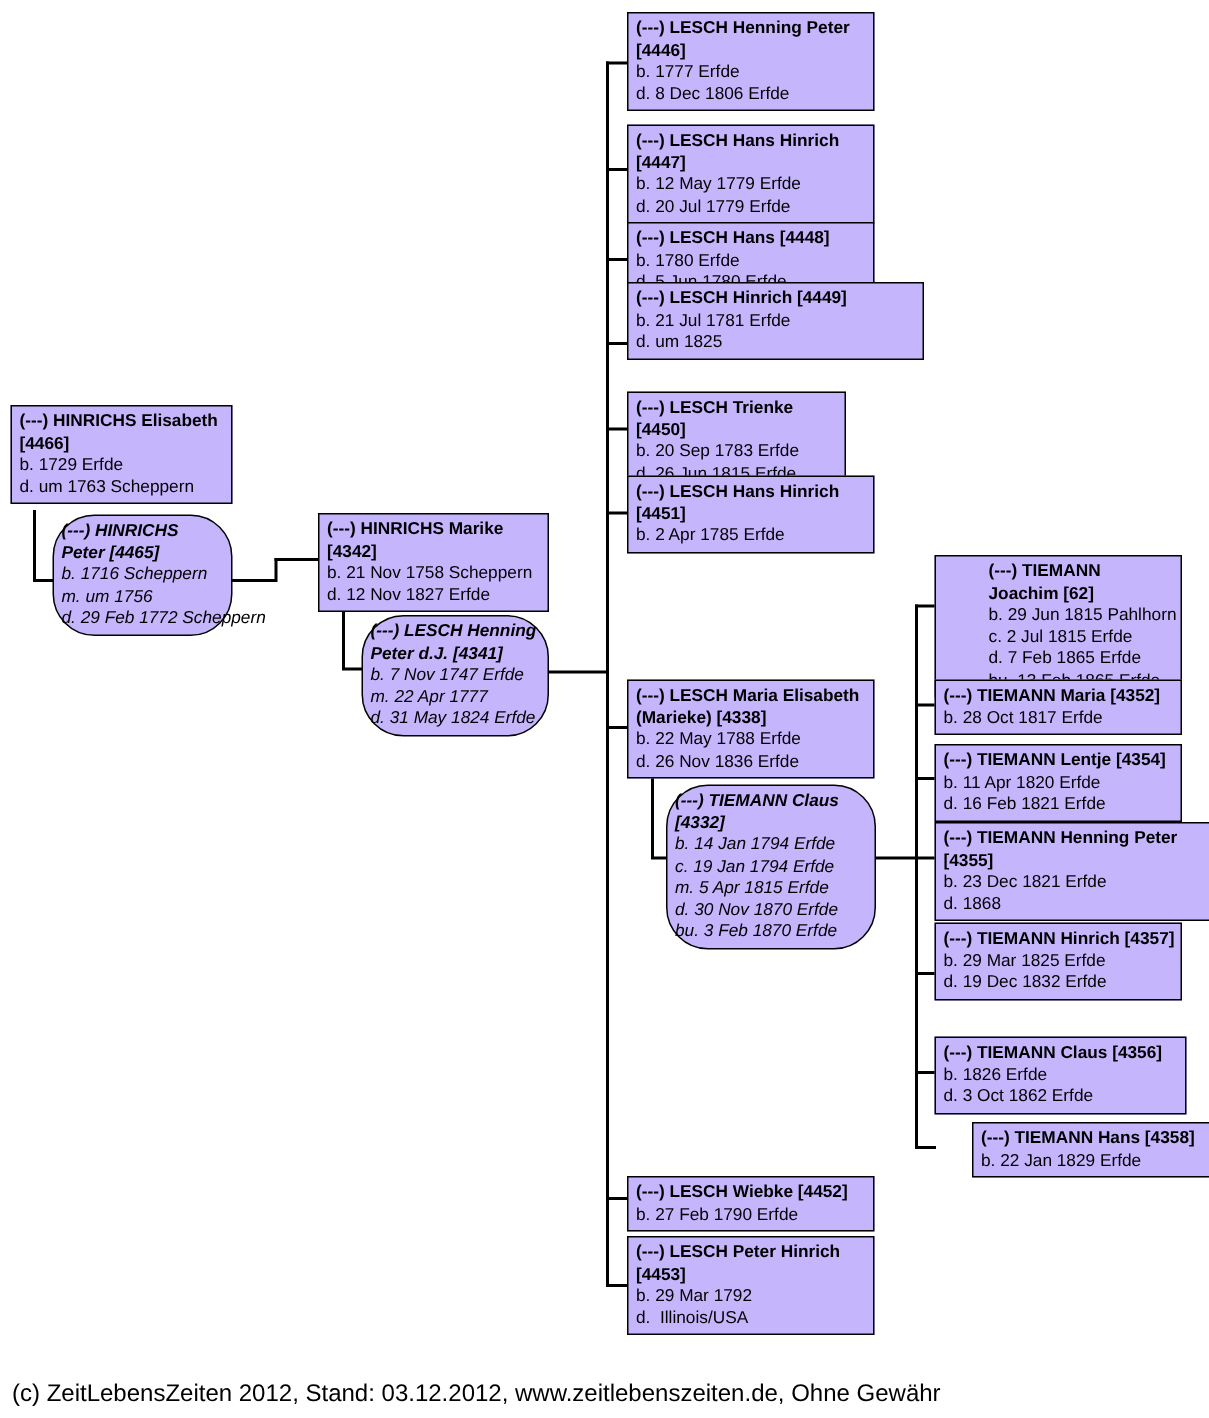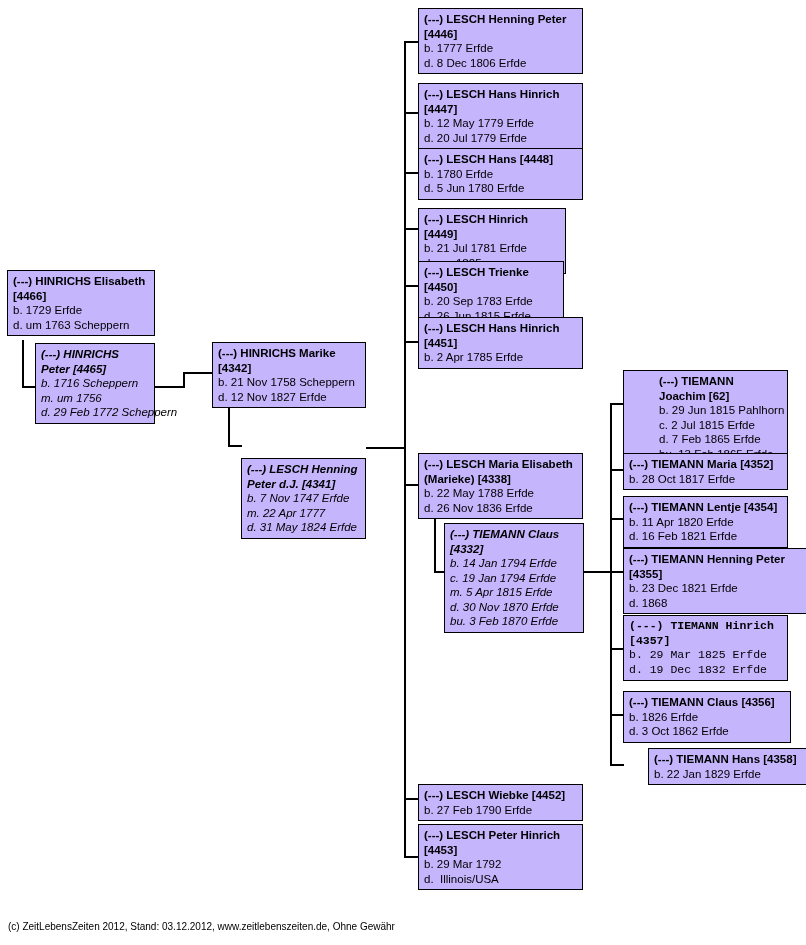--- a/index.html
+++ b/index.html
@@ -36,40 +36,41 @@
     font-weight: bold;
     display: block;
     white-space: pre-wrap;
   }
   .node .ev {
     display: block;
     white-space: pre;
   }
   .node.italic {
     font-style: italic;
+    border-radius: 28px;
   }
   .node.italic .nm {
     font-weight: bold;
     font-style: italic;
   }
   .node.italic .ev {
     font-style: italic;
   }
   .line {
     position: absolute;
     background: #000000;
     z-index: 1;
   }
   .line.h { height: 1.5px; }
   .line.v { width: 1.5px; }
   #footer {
     position: absolute;
     left: 8px;
     top: 921px;
-    font-size: 10px;
+    font-size: 16px;
     white-space: pre;
   }
 </style>
 </head>
 <body>
 
 <div id="chart">
 
   <div class="line v" style="left:22px; top:340px; height:47px;"></div>
   <div class="line h" style="left:22px; top:386px; width:14px;"></div>
@@ -122,21 +123,21 @@
     <span class="ev">m. um 1756</span>
     <span class="ev">d. 29 Feb 1772 Scheppern</span>
   </div>
 
   <div class="node" style="left:212px; top:342px; width:154px;">
     <span class="nm">(---) HINRICHS Marike [4342]</span>
     <span class="ev">b. 21 Nov 1758 Scheppern</span>
     <span class="ev">d. 12 Nov 1827 Erfde</span>
   </div>
 
-  <div class="node italic" style="left:241px; top:410px; width:125px;margin-top:48px;">
+  <div class="node italic" style="left:241px; top:410px; width:125px;">
     <span class="nm">(---) LESCH Henning Peter d.J. [4341]</span>
     <span class="ev">b. 7 Nov 1747 Erfde</span>
     <span class="ev">m. 22 Apr 1777</span>
     <span class="ev">d. 31 May 1824 Erfde</span>
   </div>
 
   <div class="node" style="left:418px; top:8px; width:165px;">
     <span class="nm">(---) LESCH Henning Peter [4446]</span>
     <span class="ev">b. 1777 Erfde</span>
     <span class="ev">d. 8 Dec 1806 Erfde</span>
@@ -147,21 +148,21 @@
     <span class="ev">b. 12 May 1779 Erfde</span>
     <span class="ev">d. 20 Jul 1779 Erfde</span>
   </div>
 
   <div class="node" style="left:418px; top:148px; width:165px;">
     <span class="nm">(---) LESCH Hans [4448]</span>
     <span class="ev">b. 1780 Erfde</span>
     <span class="ev">d. 5 Jun 1780 Erfde</span>
   </div>
 
-  <div class="node" style="left:418px; top:208px; width:148px;">
+  <div class="node" style="left:418px; top:188px; width:198px;">
     <span class="nm">(---) LESCH Hinrich [4449]</span>
     <span class="ev">b. 21 Jul 1781 Erfde</span>
     <span class="ev">d. um 1825</span>
   </div>
 
   <div class="node" style="left:418px; top:261px; width:146px;">
     <span class="nm">(---) LESCH Trienke [4450]</span>
     <span class="ev">b. 20 Sep 1783 Erfde</span>
     <span class="ev">d. 26 Jun 1815 Erfde</span>
   </div>
@@ -215,21 +216,21 @@
     <span class="ev">b. 11 Apr 1820 Erfde</span>
     <span class="ev">d. 16 Feb 1821 Erfde</span>
   </div>
 
   <div class="node" style="left:623px; top:548px; width:198px;">
     <span class="nm">(---) TIEMANN Henning Peter [4355]</span>
     <span class="ev">b. 23 Dec 1821 Erfde</span>
     <span class="ev">d. 1868</span>
   </div>
 
-  <div class="node" style="left:623px; top:615px; width:165px;font-family:Liberation Mono, monospace;">
+  <div class="node" style="left:623px; top:615px; width:165px;">
     <span class="nm">(---) TIEMANN Hinrich [4357]</span>
     <span class="ev">b. 29 Mar 1825 Erfde</span>
     <span class="ev">d. 19 Dec 1832 Erfde</span>
   </div>
 
   <div class="node" style="left:623px; top:691px; width:168px;">
     <span class="nm">(---) TIEMANN Claus [4356]</span>
     <span class="ev">b. 1826 Erfde</span>
     <span class="ev">d. 3 Oct 1862 Erfde</span>
   </div>

